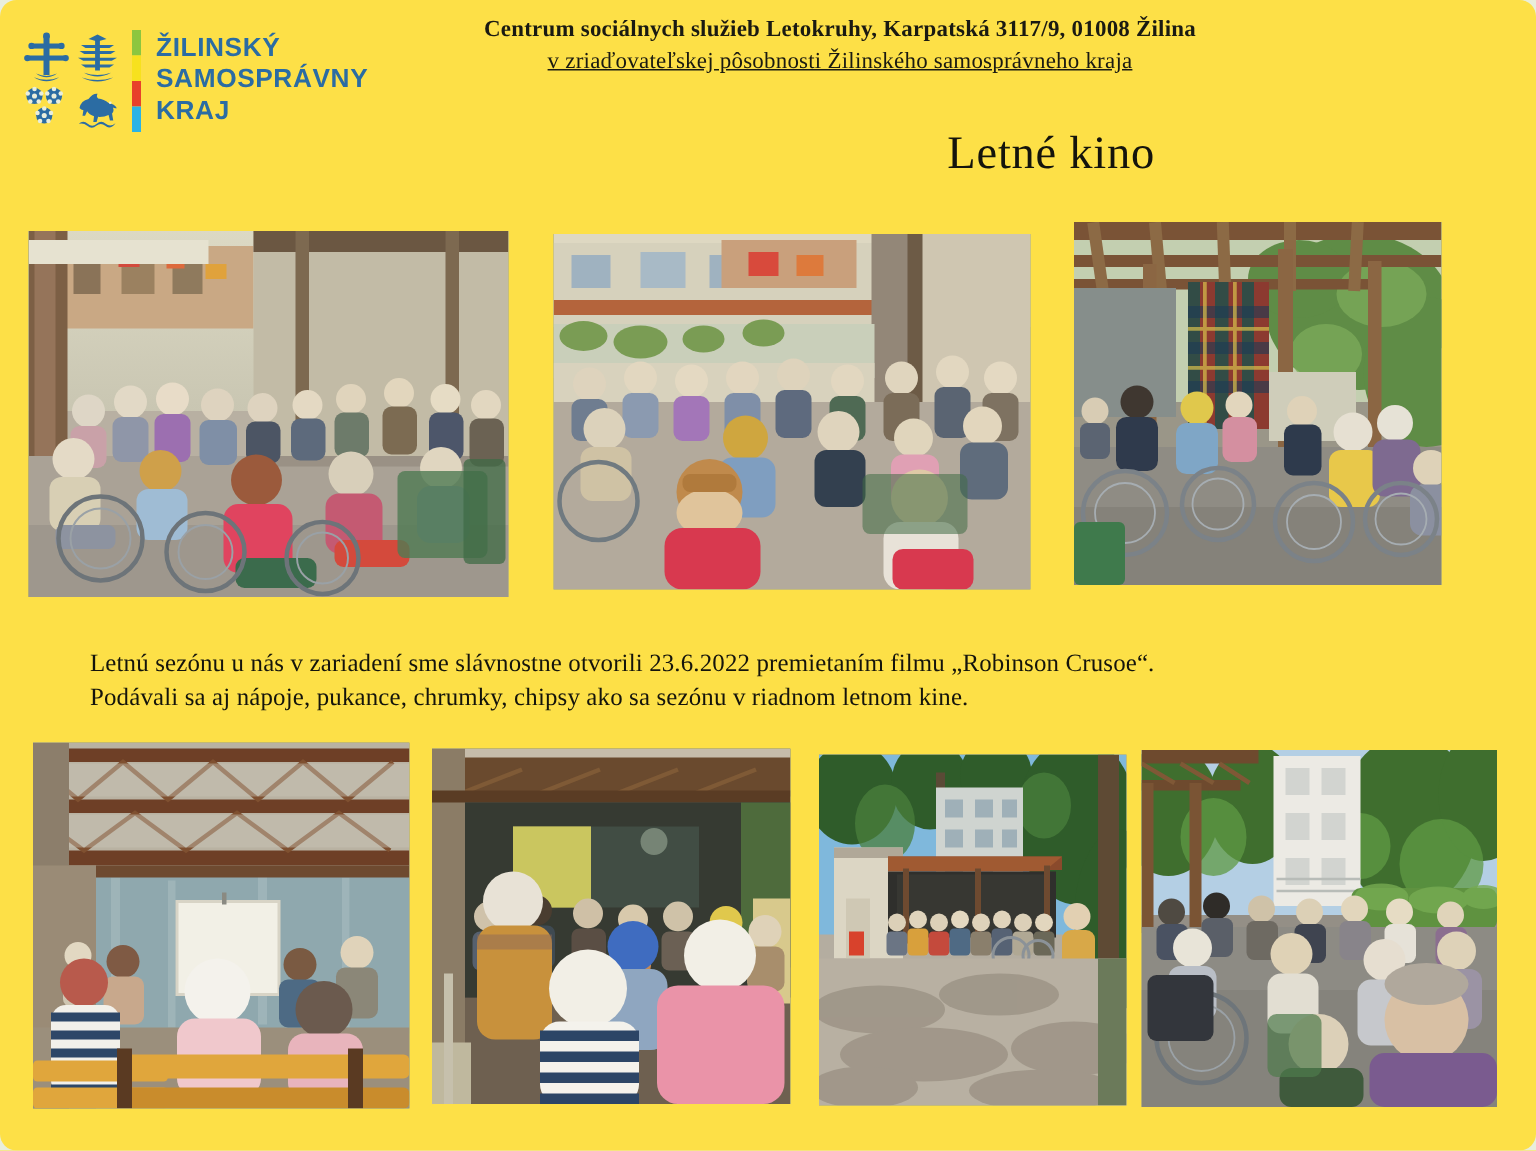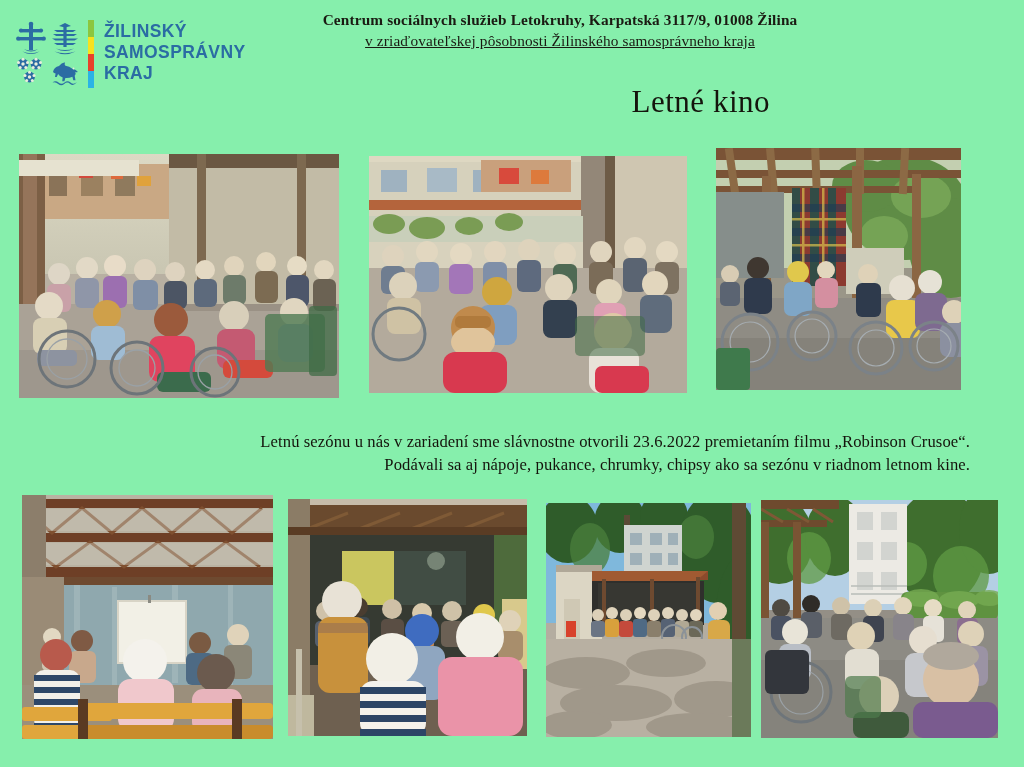--- a/index.html
+++ b/index.html
@@ -11,21 +11,22 @@
     height: 767px;
     background: #e9eedc;
     font-family: "Liberation Serif", serif;
     overflow: hidden;
     position: relative;
   }
   .slide {
     position: relative;
     width: 1024px;
     height: 767px;
-    background: #86efac;
+    background: #fde047;
+    border-radius: 11px;
   }
 
   
   .logo {
     position: absolute;
     left: 14px;
     top: 20px;
     display: flex;
     align-items: flex-start;
     height: 72px;
@@ -102,21 +103,21 @@
     color: #14140c;
     letter-spacing: 0.5px;
   }
 
   
   .caption {
     position: absolute;
     left: 60px;
     top: 430px;
     width: 910px;
-    text-align: right;
+    text-align: left;
     color: #14140c;
     font-size: 16.6px;
     line-height: 23px;
     letter-spacing: 0.1px;
   }
   .caption-line { white-space: nowrap; }
 
   
   .photo {
     position: absolute;

